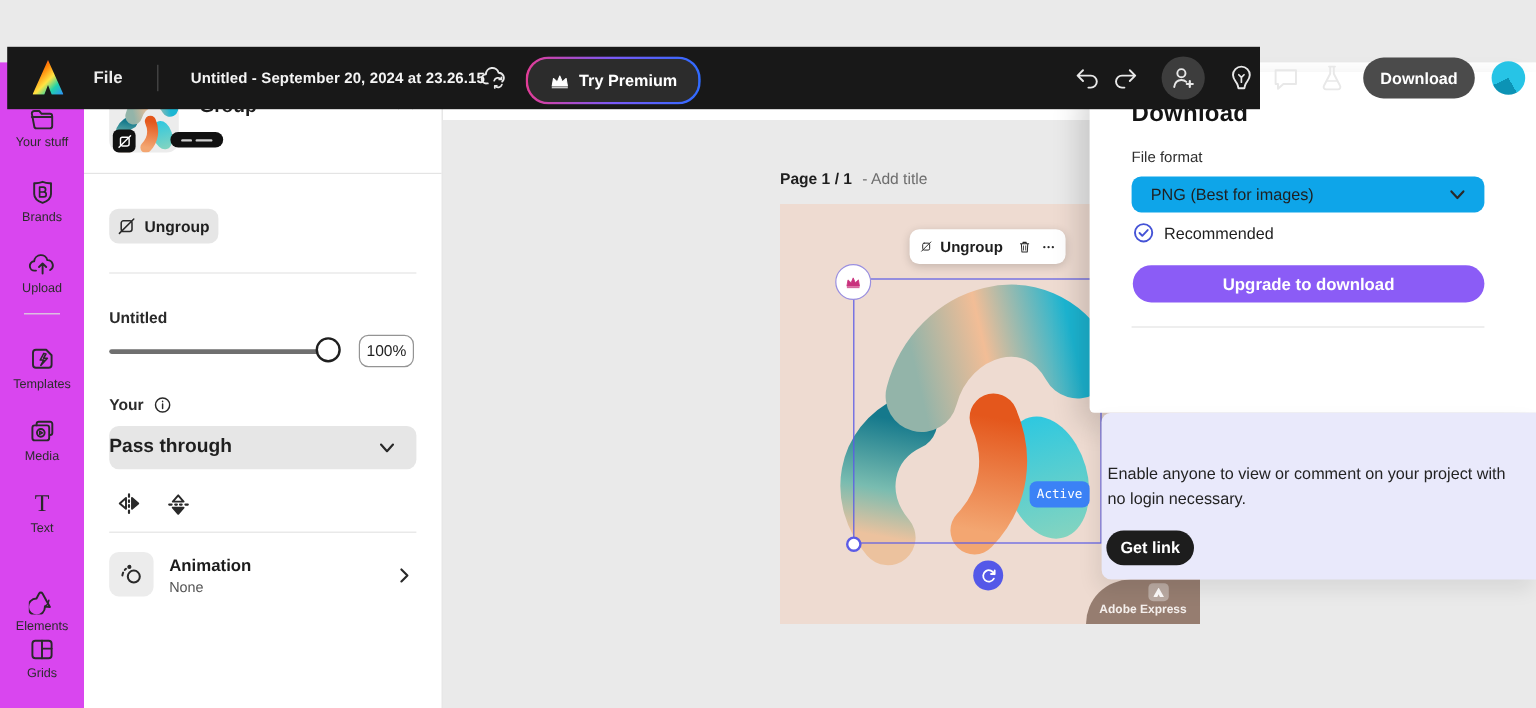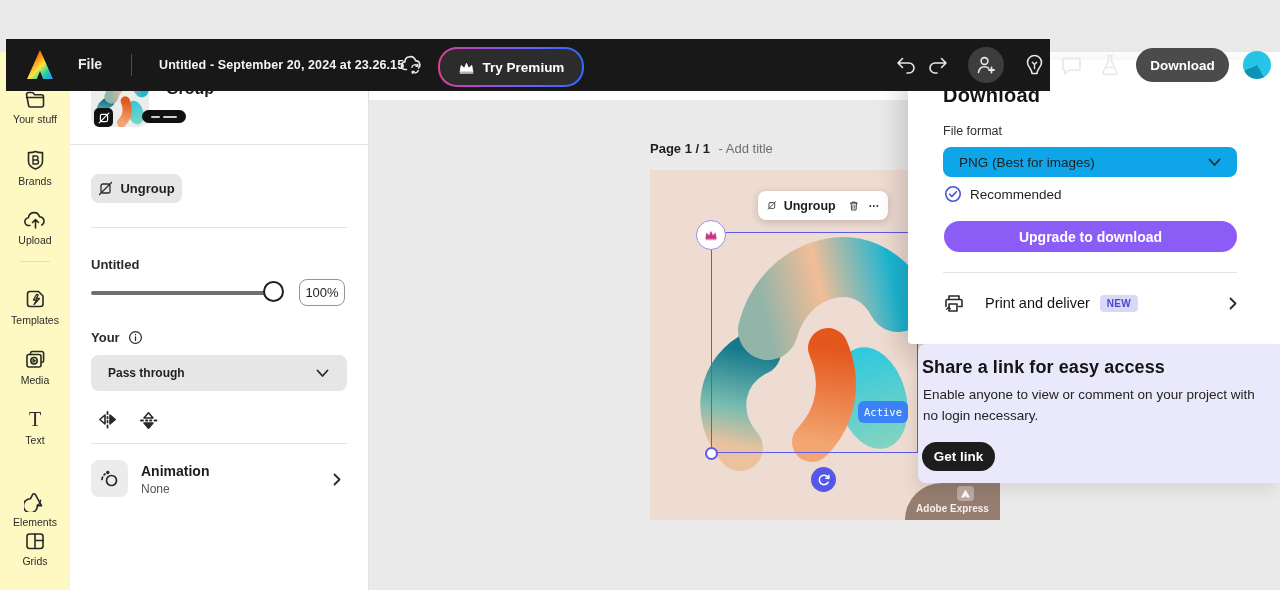--- a/index.html
+++ b/index.html
@@ -11,42 +11,42 @@
   .topbar{left:6px;top:0;width:1044px;height:52px;background:#181818;z-index:60;margin-top:39px;}
   .logo{left:21px;top:11px;width:26px;height:29px;background:linear-gradient(135deg,#ff2bc2 0%,#ff7b02 30%,#ffe443 55%,#22d3a8 75%,#2e8cff 100%);clip-path:polygon(50% 0,100% 100%,62% 100%,50% 72%,38% 100%,0 100%);}
   .file{left:72px;top:17px;color:#ececec;font-size:14px;font-weight:700;cursor:pointer;}
   .tb-sep{left:125px;top:15px;width:1px;height:22px;background:#4d4d4d;}
   .doc-title{left:153px;top:19px;color:#f4f4f4;font-size:12.5px;font-weight:700;letter-spacing:.1px;}
   .trybtn{left:432px;top:8px;width:142px;height:36px;border-radius:19px;border:2px solid transparent;background:linear-gradient(#2c2c2c,#2c2c2c) padding-box,linear-gradient(90deg,#e23d96,#7a5af8,#2f6bff) border-box;display:flex;align-items:center;justify-content:center;gap:8px;color:#fff;font-size:13.5px;font-weight:700;cursor:pointer;}
   .circbtn{width:36px;height:36px;border-radius:50%;display:flex;align-items:center;justify-content:center;}
   .dlbtn-top{left:1130px;top:9px;width:93px;height:34px;border-radius:17px;background:#4b4b4b;color:#fff;font-size:13.5px;font-weight:700;display:flex;align-items:center;justify-content:center;cursor:pointer;}
   .avatar{left:1237px;top:12px;width:28px;height:28px;border-radius:50%;background:conic-gradient(from 150deg at 50% 50%,#0c93b5 0deg 95deg,#27c4e6 95deg 360deg);cursor:pointer;}
   
-  .rail{left:0;top:52px;width:70px;height:538px;background:#fef9c3;border-right:1px solid #e7e7e7;z-index:40;}
+  .rail{left:0;top:52px;width:70px;height:538px;background:#d946ef;border-right:1px solid #e7e7e7;z-index:40;}
   .rail-item{position:absolute;left:0;width:70px;text-align:center;cursor:pointer;}
   .rail-item svg{margin:0 auto;}
   .rail-label{font-size:10.5px;color:#2c2c2c;margin-top:4px;}
   .rail-div{position:absolute;left:20px;width:30px;height:1px;background:#dcdcdc;}
   
   .panel{left:70px;top:52px;width:298px;height:538px;background:#fff;border-right:1px solid #e2e2e2;z-index:40;}
   .thumb{left:21px;top:17px;width:58px;height:58px;border-radius:10px;background:#ececec;overflow:hidden;}
   .thumb-badge{left:24px;top:56px;width:19px;height:19px;border-radius:5px;background:#111;display:flex;align-items:center;justify-content:center;}
   .thumb-tag{left:72px;top:58px;width:44px;height:13px;border-radius:7px;background:#111;display:flex;align-items:center;justify-content:center;gap:3px;}
   .thumb-tag i{display:block;height:2px;background:#cfcfcf;border-radius:1px;}
   .panel-title{left:96px;top:28px;font-size:16px;font-weight:700;color:#1c1c1c;}
   .closex{left:258px;top:22px;width:20px;height:20px;cursor:pointer;}
   .pdiv{position:absolute;left:0;width:298px;height:1px;background:#e4e4e4;}
   .pdiv.inset{left:21px;width:256px;}
   .ungroup-btn{left:21px;top:122px;width:91px;height:29px;border-radius:8px;background:#e6e6e6;display:flex;align-items:center;justify-content:center;gap:7px;font-size:13px;font-weight:700;color:#1f1f1f;cursor:pointer;}
   .plabel{font-size:13px;font-weight:700;color:#2a2a2a;}
   .slider-track{left:21px;top:239px;width:190px;height:4px;border-radius:2px;background:#6f6f6f;cursor:pointer;}
   .slider-handle{left:193px;top:229px;width:21px;height:21px;border-radius:50%;background:#fff;border:2.5px solid #1f1f1f;cursor:pointer;box-sizing:border-box;}
   .opacity-box{left:229px;top:227px;width:46px;height:27px;border:1.5px solid #949494;border-radius:8px;display:flex;align-items:center;justify-content:center;font-size:13px;color:#1f1f1f;box-sizing:border-box;cursor:text;}
   .blend-dd{left:21px;top:303px;width:256px;height:36px;border-radius:8px;background:#e6e6e6;display:flex;align-items:center;cursor:pointer;}
-  .blend-dd span{margin-left:17px;font-size:12px;font-weight:700;color:#1f1f1f;}
+  .blend-dd span{font-size:16px;font-weight:700;color:#1f1f1f;}
   .anim-row{left:21px;top:408px;width:256px;height:40px;cursor:pointer;}
   .anim-tile{left:0;top:0;width:37px;height:37px;border-radius:8px;background:#ececec;display:flex;align-items:center;justify-content:center;}
   
   .canvas-toolbar{left:368px;top:52px;width:912px;height:48px;background:#fff;z-index:20;}
   .ct-icon{position:absolute;top:14px;width:20px;height:20px;cursor:pointer;}
   .swatch{position:absolute;left:94px;top:13px;width:19px;height:19px;border-radius:6px;background:#efd4c4;border:1.7px solid #5c5c5c;box-sizing:border-box;cursor:pointer;}
   .page-label{left:650px;top:141px;font-size:13px;z-index:5;}
   .page-label b{color:#1f1f1f;font-weight:700;}
   .page-label span{color:#6e6e6e;cursor:pointer;}
   .page{left:650px;top:170px;width:350px;height:350px;background:#eedbd1;z-index:1;overflow:hidden;}
@@ -387,31 +387,18 @@
   </div>
   <div class="abs rec-row">
     <svg class="ic" width="18" height="18" viewBox="0 0 18 18" style="stroke:#4553d6;stroke-width:1.6">
         <circle cx="9" cy="9" r="7.2"></circle>
         <path d="M5.6 9.2l2.3 2.3 4.5-4.8"></path>
       </svg>
     <span>Recommended</span>
   </div>
   <div class="abs upgr">Upgrade to download</div>
   <div class="abs dl-div"></div>
-  <div class="abs print-row">
-    <svg class="ic" width="20" height="21" viewBox="0 0 20 21">
-        <path d="M5 6.5V3h10v3.5M3.5 6.5h13a1.5 1.5 0 0 1 1.5 1.5v5.5h-3.2M2 13.5V8a1.5 1.5 0 0 1 1.5-1.5"></path>
-        <path d="M5 11h8v7H5z"></path>
-        <path d="M2.7 16.2l2-2 1.6 1.6" stroke-width="1.3"></path>
-      </svg>
-    <span class="txt">Print and deliver</span>
-    <span class="newbadge">NEW</span>
-    <svg class="ic" width="8" height="13" viewBox="0 0 8 13" style="margin-left:auto;stroke-width:1.8">
-        <path d="M1.5 1.5 6.5 6.5l-5 5"></path>
-      </svg>
-  </div>
 </div>
 
 <div class="abs promo">
-  <div class="abs promo-title">Share a link for easy access</div>
   <div class="abs promo-body">Enable anyone to view or comment on your project with no login necessary.</div>
   <div class="abs getlink">Get link</div>
 </div>
 
 </body></html>

